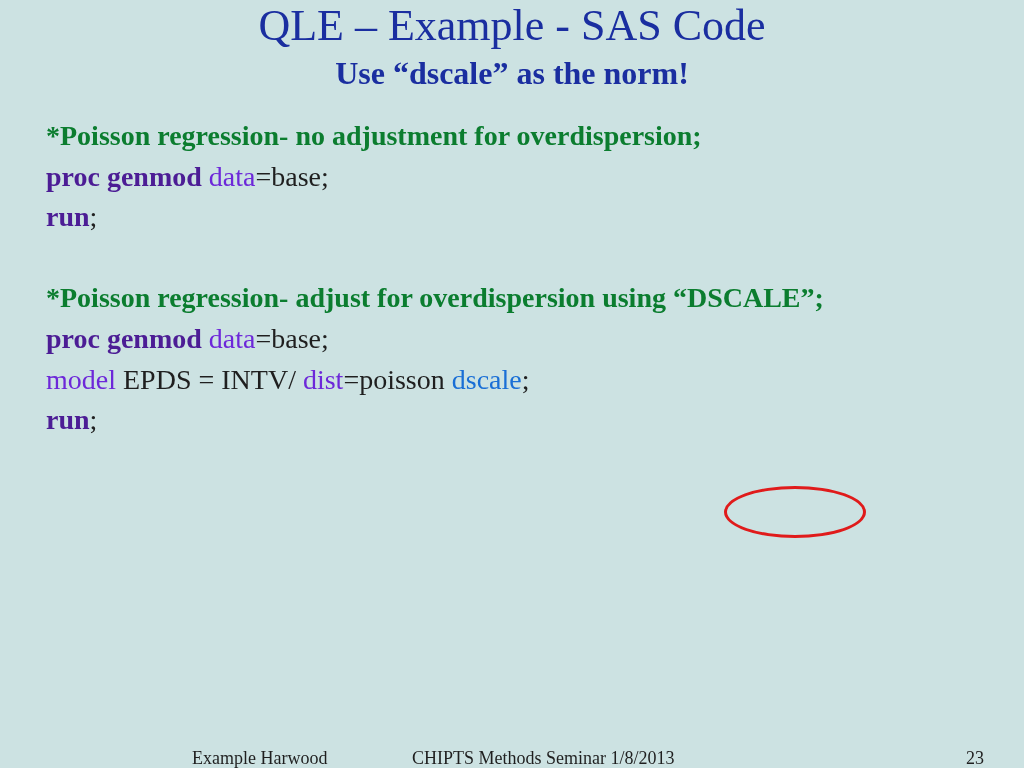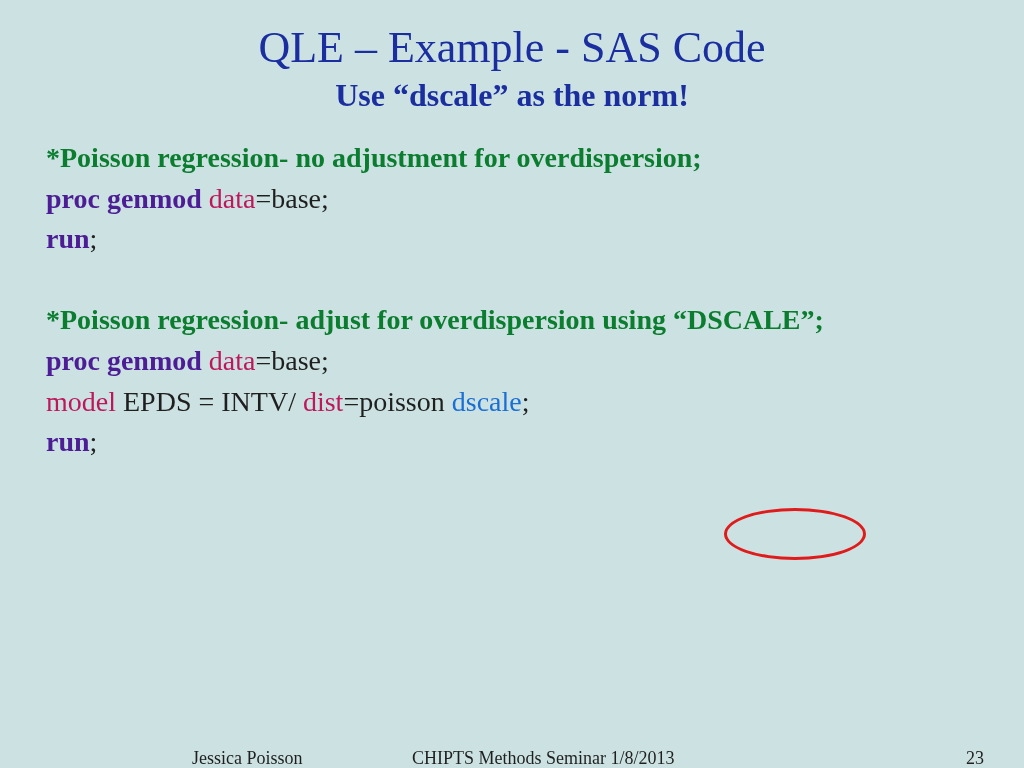--- a/index.html
+++ b/index.html
@@ -12,21 +12,20 @@
     overflow: hidden;
   }
   .slide {
     position: relative;
     width: 1024px;
     height: 768px;
     box-sizing: border-box;
   }
   .title-block {
     text-align: center;
-    padding-top: 22px;
   }
   .title {
     font-family: 'Palatino Linotype', 'Book Antiqua', Palatino, serif;
     font-size: 44px;
     color: #1a2ea0;
     margin: 0;
     font-weight: normal;
   }
   .subtitle {
     font-family: 'Palatino Linotype', 'Book Antiqua', Palatino, serif;
@@ -39,21 +38,21 @@
     font-family: Liberation Serif, serif;
     font-size: 28px;
     font-weight: bold;
     line-height: 1.45;
     padding: 24px 46px 0 46px;
     color: #1f1f1f;
     position: relative;
   }
   .c-green { color: #0b7d2f; }
   .c-navy  { color: #4c1d95; }
-  .c-blue  { color: #be185d; font-weight: normal; }
+  .c-blue  { color: #6d28d9; font-weight: normal; }
   .c-black { color: #1f1f1f; font-weight: normal; }
   .c-dscale{ color: #1a6fd6; font-weight: normal; }
   .circle {
     position: absolute;
     border: 3px solid #e01b1b;
     border-radius: 50%;
     width: 136px;
     height: 46px;
     left: 724px;
     top: 394px;
@@ -89,18 +88,18 @@
     <div>&nbsp;</div>
     <div><span class="c-green">*Poisson regression- adjust for overdispersion using “DSCALE”;</span></div>
     <div><span class="c-navy">proc</span><span> </span><span class="c-navy">genmod</span><span> </span><span class="c-blue">data</span><span class="c-black">=base;</span></div>
     <div><span class="c-blue">model</span><span class="c-black"> EPDS = INTV/ </span><span class="c-blue">dist</span><span class="c-black">=poisson </span><span class="c-dscale">dscale</span><span class="c-black">;</span></div>
     <div><span class="c-navy">run</span><span class="c-black">;</span></div>
 
     <div class="circle"></div>
   </div>
 
   <div class="footer">
-    <span class="author">Jessica Poisson</span>
+    <span class="author">Example Harwood</span>
     <span class="seminar">CHIPTS Methods Seminar 1/8/2013</span>
     <span class="page">23</span>
   </div>
 
 </div>
 
 </body></html>

